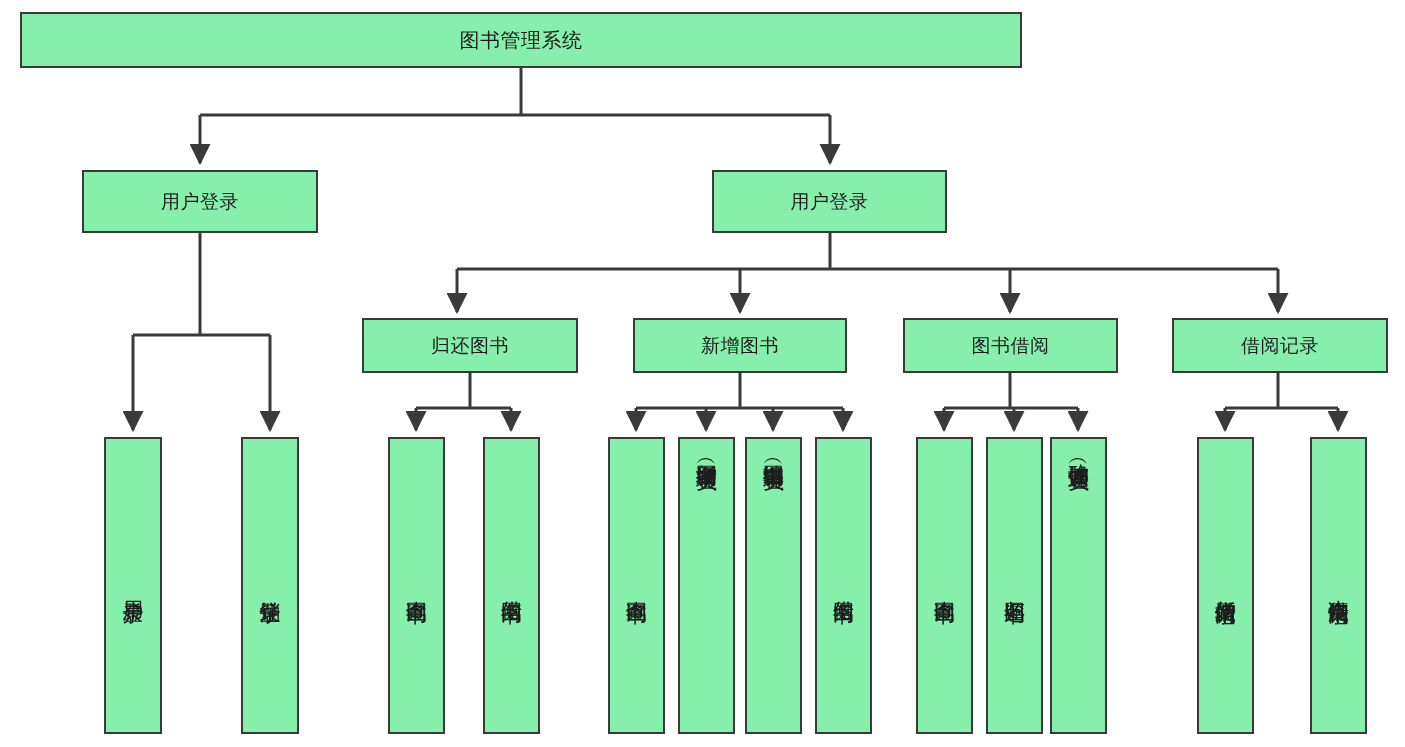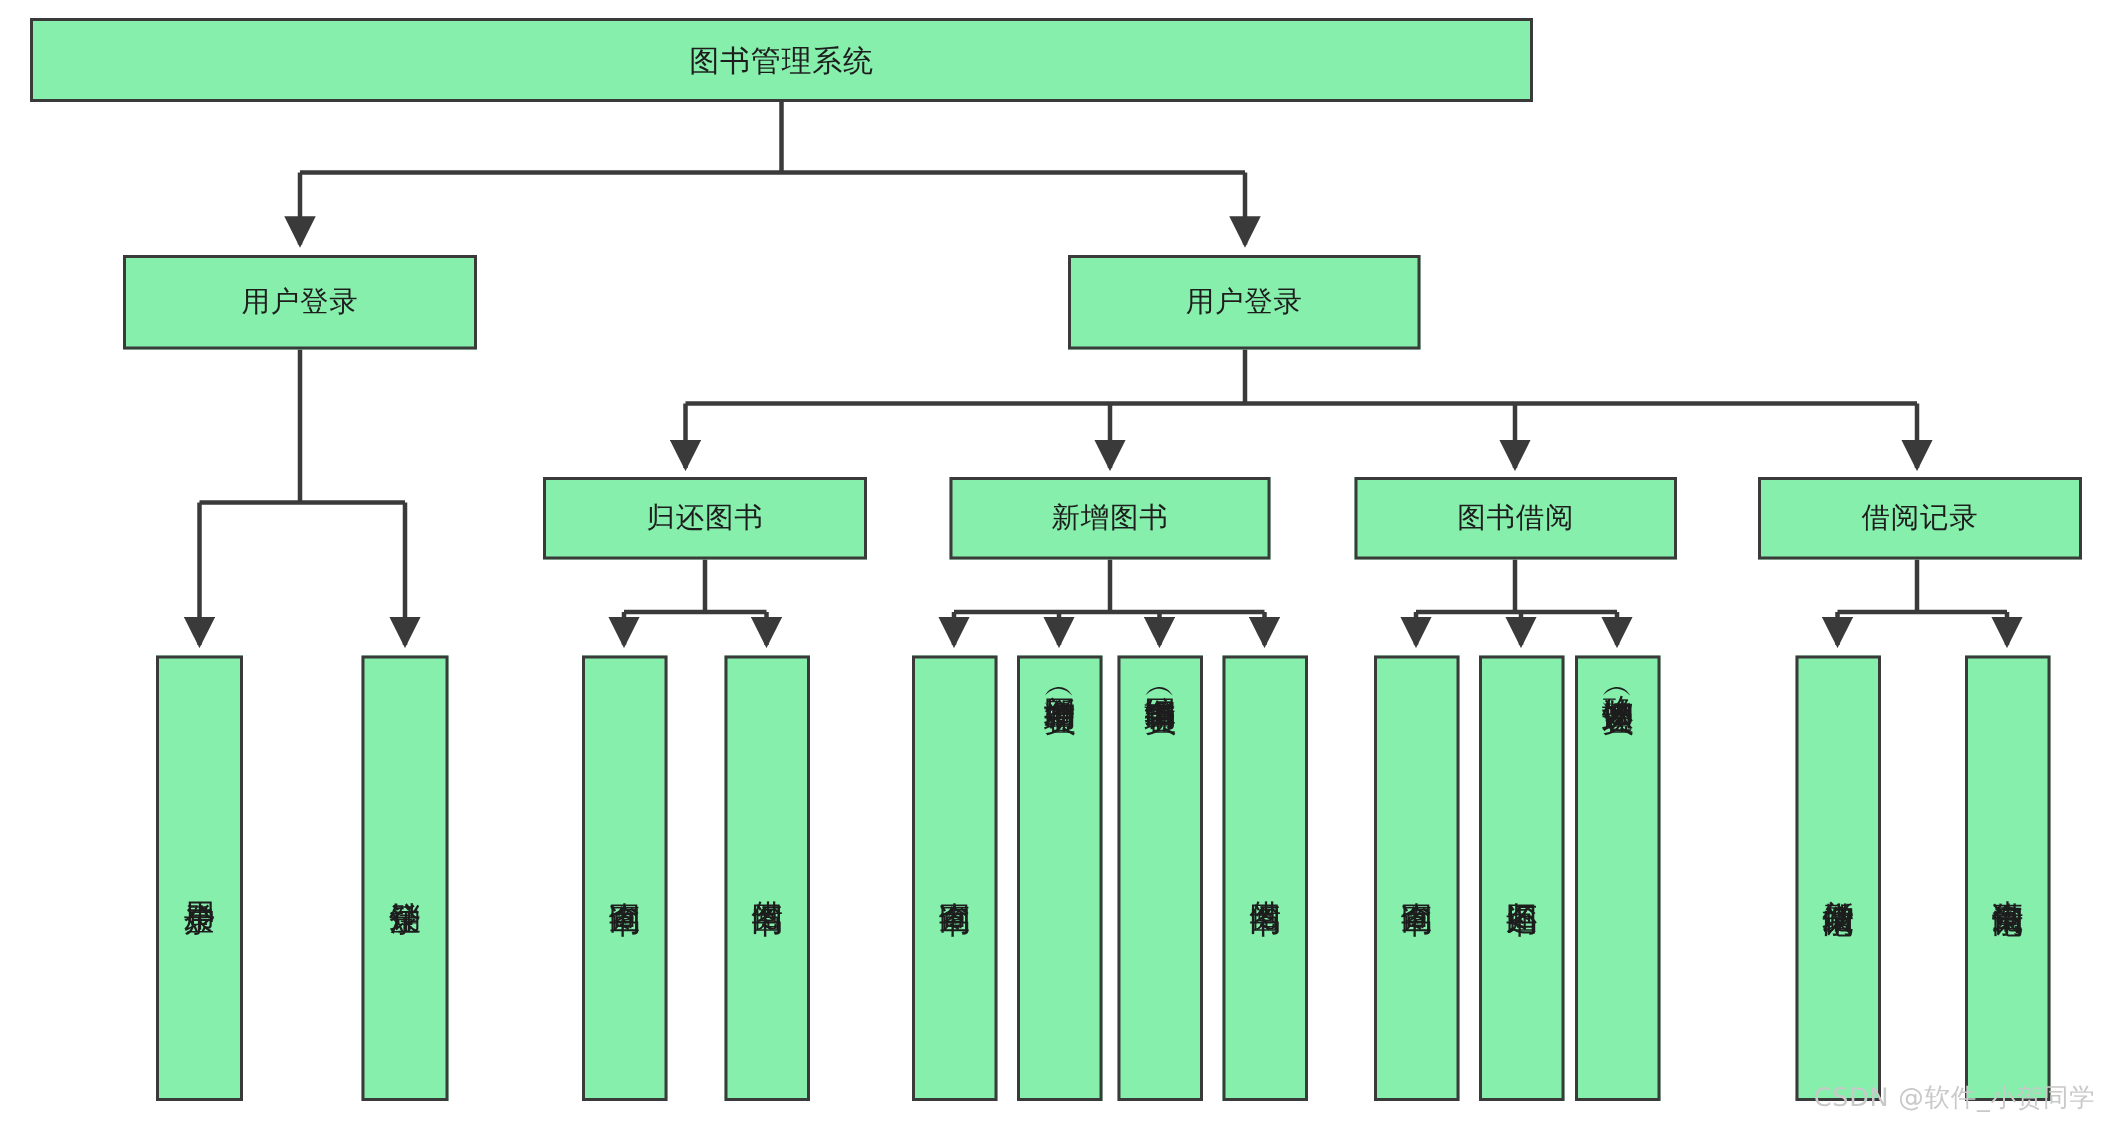--- a/index.html
+++ b/index.html
@@ -185,15 +185,14 @@
     <span class="node-label">确认归还（管理员）</span>
   </div>
 
   <div class="node leaf centered" style="left:1197px; top:437px; width:57px; height:297px;">
     <span class="node-label">新增借阅记录</span>
   </div>
   <div class="node leaf centered" style="left:1310px; top:437px; width:57px; height:297px;">
     <span class="node-label">查询借阅记录</span>
   </div>
 
-  <div id="watermark">CSDN @软件_小贺同学</div>
 
 </div>
 
 </body></html>

